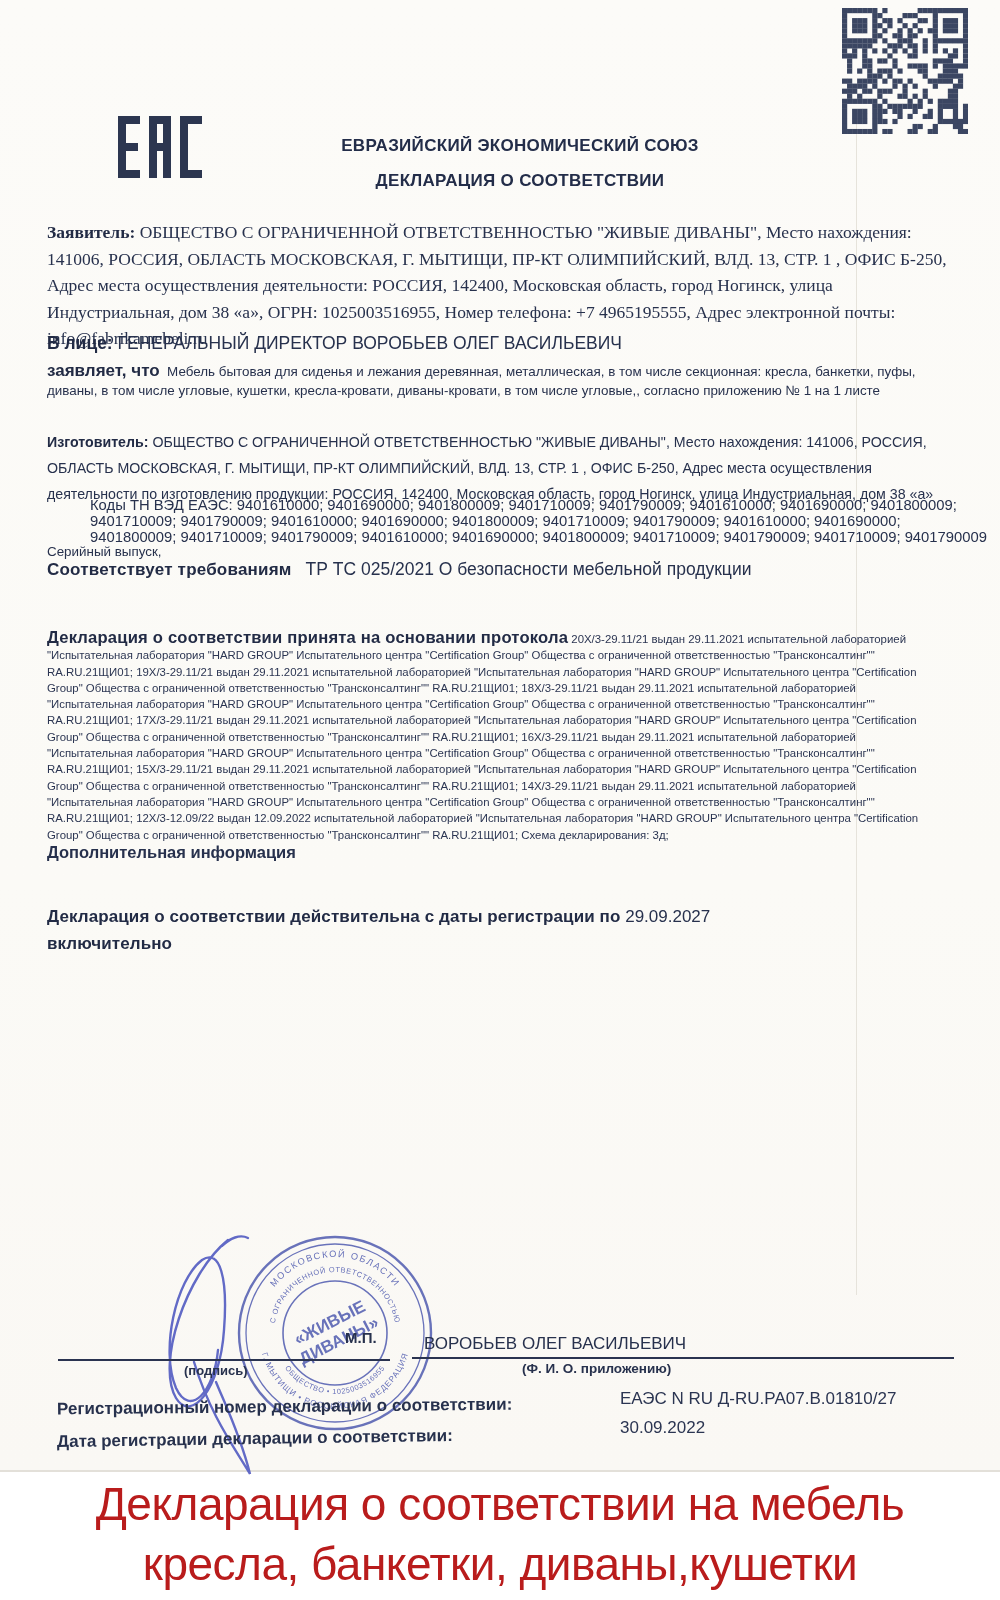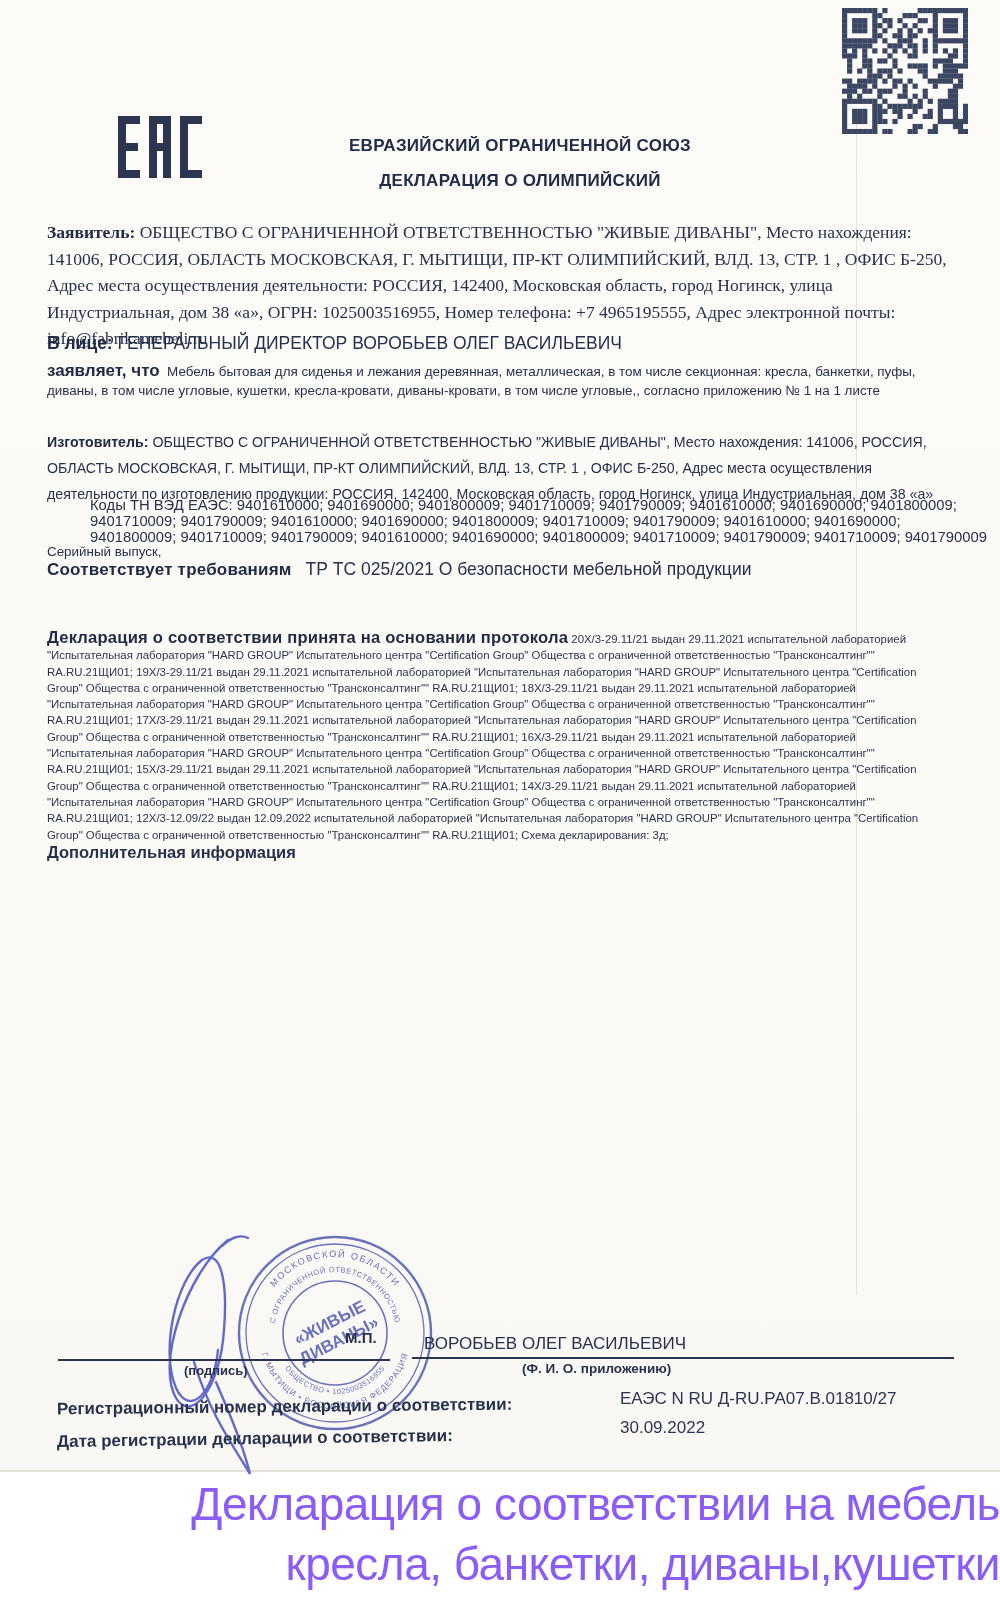--- a/index.html
+++ b/index.html
@@ -43,21 +43,21 @@
   .reg1v{left:620px;top:1389px;font-size:17px;color:#2b3552;}
   .reg2l{left:57px;top:1429px;font-size:17px;font-weight:bold;transform:rotate(-.9deg);}
   .reg2v{left:620px;top:1418px;font-size:17px;color:#2b3552;}
   
   .stamp{left:235px;top:1233px;opacity:.88;}
   .signature{left:128px;top:1222px;}
   
   .qr{left:842px;top:8px;}
   .eac{left:118px;top:116px;}
   
-  .caption{left:0;top:1474px;width:1000px;text-align:right;color:#8b5cf6;
+  .caption{left:0;top:1474px;width:1000px;text-align:center;color:#b91c1c;
            font-size:46px;line-height:60px;letter-spacing:-.5px;}
 </style>
 </head>
 <body>
 
 <div class="page">
   <div class="doc">
 
     <div class="fold-line"></div>
 
@@ -397,41 +397,42 @@
       <rect x="31" y="0" width="8" height="62"></rect>
         <rect x="45" y="0" width="8" height="62"></rect>
       <rect x="31" y="0" width="22" height="8"></rect>
         <rect x="31" y="27" width="22" height="8"></rect>
 
       <rect x="62" y="0" width="8" height="62"></rect>
         <rect x="62" y="0" width="22" height="8"></rect>
       <rect x="62" y="54" width="22" height="8"></rect>
     </svg>
 
-    <div class="abs hdr hdr1">ЕВРАЗИЙСКИЙ ОГРАНИЧЕННОЙ СОЮЗ</div>
-    <div class="abs hdr hdr2">ДЕКЛАРАЦИЯ О ОЛИМПИЙСКИЙ</div>
+    <div class="abs hdr hdr1">ЕВРАЗИЙСКИЙ ЭКОНОМИЧЕСКИЙ СОЮЗ</div>
+    <div class="abs hdr hdr2">ДЕКЛАРАЦИЯ О СООТВЕТСТВИИ</div>
 
     <p class="abs para applicant"><b>Заявитель:</b> <span>ОБЩЕСТВО С ОГРАНИЧЕННОЙ ОТВЕТСТВЕННОСТЬЮ "ЖИВЫЕ ДИВАНЫ", Место нахождения: 141006, РОССИЯ, ОБЛАСТЬ МОСКОВСКАЯ, Г. МЫТИЩИ, ПР-КТ ОЛИМПИЙСКИЙ, ВЛД. 13, СТР. 1 , ОФИС Б-250, Адрес места осуществления деятельности: РОССИЯ, 142400, Московская область, город Ногинск, улица Индустриальная, дом 38 «а», ОГРН: 1025003516955, Номер телефона: +7 4965195555, Адрес электронной почты: info@fabrikamebeli.ru</span></p>
 
     <p class="abs para inperson"><b>В лице:</b> <span>ГЕНЕРАЛЬНЫЙ ДИРЕКТОР ВОРОБЬЕВ ОЛЕГ ВАСИЛЬЕВИЧ</span></p>
 
     <p class="abs para declares"><b>заявляет, что</b>&nbsp;&nbsp;<span>Мебель бытовая для сиденья и лежания деревянная, металлическая, в том числе секционная: кресла, банкетки, пуфы, диваны, в том числе угловые, кушетки, кресла-кровати, диваны-кровати, в том числе угловые,, согласно приложению № 1 на 1 листе</span></p>
 
     <p class="abs para manufacturer"><b>Изготовитель:</b> <span>ОБЩЕСТВО С ОГРАНИЧЕННОЙ ОТВЕТСТВЕННОСТЬЮ "ЖИВЫЕ ДИВАНЫ", Место нахождения: 141006, РОССИЯ, ОБЛАСТЬ МОСКОВСКАЯ, Г. МЫТИЩИ, ПР-КТ ОЛИМПИЙСКИЙ, ВЛД. 13, СТР. 1 , ОФИС Б-250, Адрес места осуществления деятельности по изготовлению продукции: РОССИЯ, 142400, Московская область, город Ногинск, улица Индустриальная, дом 38 «а»</span></p>
 
     <p class="abs para tnved"><span>Коды ТН ВЭД ЕАЭС:</span> <span>9401610000; 9401690000; 9401800009; 9401710009; 9401790009; 9401610000; 9401690000; 9401800009; 9401710009; 9401790009; 9401610000; 9401690000; 9401800009; 9401710009; 9401790009; 9401610000; 9401690000; 9401800009; 9401710009; 9401790009; 9401610000; 9401690000; 9401800009; 9401710009; 9401790009; 9401710009; 9401790009</span></p>
 
     <p class="abs para serial">Серийный выпуск,</p>
 
     <p class="abs para complies"><b>Соответствует требованиям</b><span>ТР ТС 025/2021 О безопасности мебельной продукции</span></p>
 
     <p class="abs para protocol"><b>Декларация о соответствии принята на основании протокола</b> <span>20Х/3-29.11/21 выдан 29.11.2021  испытательной лабораторией "Испытательная лаборатория "HARD GROUP" Испытательного центра "Certification Group" Общества с ограниченной ответственностью "Трансконсалтинг"" RA.RU.21ЩИ01; 19Х/3-29.11/21 выдан 29.11.2021  испытательной лабораторией "Испытательная лаборатория "HARD GROUP" Испытательного центра "Certification Group" Общества с ограниченной ответственностью "Трансконсалтинг"" RA.RU.21ЩИ01; 18Х/3-29.11/21 выдан 29.11.2021  испытательной лабораторией "Испытательная лаборатория "HARD GROUP" Испытательного центра "Certification Group" Общества с ограниченной ответственностью "Трансконсалтинг"" RA.RU.21ЩИ01; 17Х/3-29.11/21 выдан 29.11.2021  испытательной лабораторией "Испытательная лаборатория "HARD GROUP" Испытательного центра "Certification Group" Общества с ограниченной ответственностью "Трансконсалтинг"" RA.RU.21ЩИ01; 16Х/3-29.11/21 выдан 29.11.2021  испытательной лабораторией "Испытательная лаборатория "HARD GROUP" Испытательного центра "Certification Group" Общества с ограниченной ответственностью "Трансконсалтинг"" RA.RU.21ЩИ01; 15Х/3-29.11/21 выдан 29.11.2021  испытательной лабораторией "Испытательная лаборатория "HARD GROUP" Испытательного центра "Certification Group" Общества с ограниченной ответственностью "Трансконсалтинг"" RA.RU.21ЩИ01; 14Х/3-29.11/21 выдан 29.11.2021  испытательной лабораторией "Испытательная лаборатория "HARD GROUP" Испытательного центра "Certification Group" Общества с ограниченной ответственностью "Трансконсалтинг"" RA.RU.21ЩИ01; 12Х/3-12.09/22 выдан 12.09.2022  испытательной лабораторией "Испытательная лаборатория "HARD GROUP" Испытательного центра "Certification Group" Общества с ограниченной ответственностью "Трансконсалтинг"" RA.RU.21ЩИ01; Схема декларирования: 3д;</span></p>
 
     <p class="abs para addinfo">Дополнительная информация</p>
 
+    <p class="abs para validity"><b>Декларация о соответствии действительна с даты регистрации по</b> <span>29.09.2027</span> <b>включительно</b></p>
 
     <svg class="abs signature" width="230" height="260" viewBox="0 0 230 260" fill="none" stroke="#5a63c4" stroke-width="2.4" stroke-linecap="round" opacity=".95">
       <path d="M 100 18 C 58 52 28 142 48 176 C 63 201 92 168 96 108 C 100 56 92 26 74 38 C 48 58 32 128 48 166 C 62 196 86 170 90 128"></path>
       <path d="M 66 140 C 82 192 104 222 122 252 C 112 212 96 180 88 160"></path>
       <path d="M 94 24 C 102 16 112 12 120 16"></path>
     </svg>
 
     <svg class="abs stamp" width="200" height="200" viewBox="0 0 200 200" fill="none" stroke="#5560b2">
       <defs>
         <path id="arc-o-top" d="M 24 100 A 76 76 0 0 1 176 100"></path>

